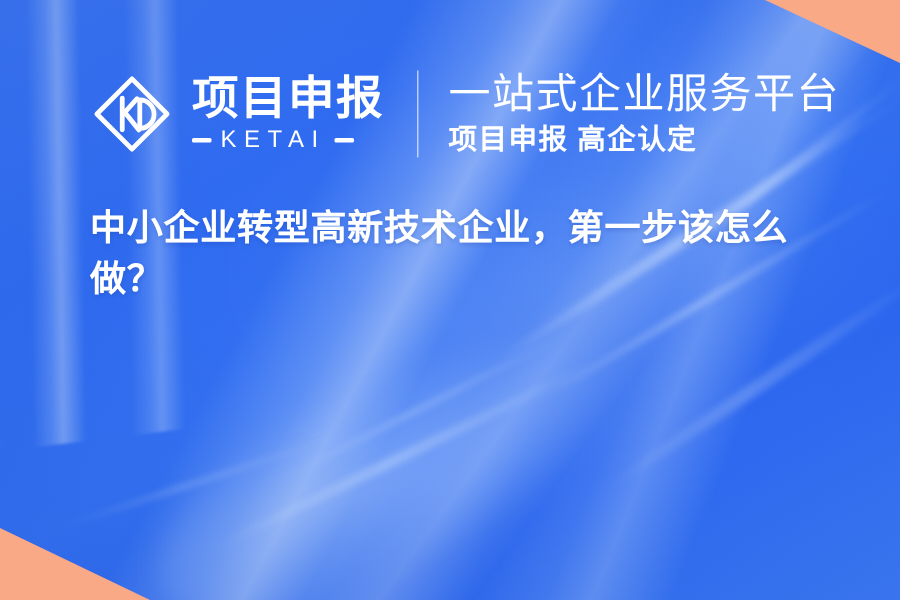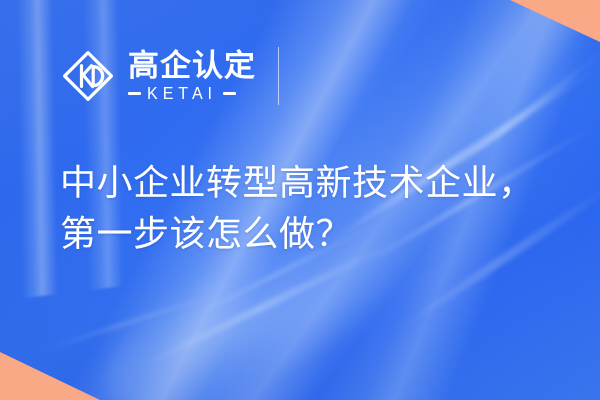--- a/index.html
+++ b/index.html
@@ -235,25 +235,25 @@
     font-weight: 700;
     line-height: 1.1;
     letter-spacing: 1px;
     white-space: nowrap;
   }
 
   
   .headline {
     position: absolute;
     left: 60px;
-    top: 157px;
+    top: 136px;
     width: 486px;
     color: #ffffff;
-    font-size: 36px;
-    font-weight: 400;
+    font-size: 24px;
+    font-weight: 700;
     line-height: 1.42;
     letter-spacing: 0.5px;
     text-shadow: 0 1px 3px rgba(18,52,140,0.22);
   }
 </style>
 </head>
 <body>
 
 <div class="banner">
 
@@ -281,31 +281,33 @@
       <svg class="logo-mark" viewBox="0 0 56 56" aria-hidden="true">
         <g fill="none" stroke="#ffffff" stroke-width="3.2" stroke-linecap="round" stroke-linejoin="round">
           <path d="M28 4.6 L51.4 28 L28 51.4 L4.6 28 Z" rx="6" stroke-linejoin="round"></path>
           <path d="M21.5 17.5 L21.5 38.5"></path>
           <path d="M21.8 28.4 L31.4 17.8"></path>
           <path d="M23.4 27.2 L32.6 38.6"></path>
         </g>
         <path d="M33.2 18.6 L33.2 37.6 A9.2 9.2 0 0 0 33.2 18.6 Z" fill="none" stroke="#ffffff" stroke-width="3.2" stroke-linejoin="round"></path>
       </svg>
       <div class="logo-words">
-        <div class="logo-cn">高企认定</div>
+        <div class="logo-cn">项目申报</div>
         <div class="logo-en-row">
           <span class="logo-rule"></span>
           <span class="logo-en">KETAI</span>
           <span class="logo-rule"></span>
         </div>
       </div>
     </div>
 
     <div class="divider"></div>
 
     <div class="tagline">
+      <div class="tagline-main">一站式企业服务平台</div>
+      <div class="tagline-sub">项目申报 高企认定</div>
     </div>
 
   </div>
 
   <div class="headline">中小企业转型高新技术企业，第一步该怎么做？</div>
 
 </div>
 
 </body></html>

